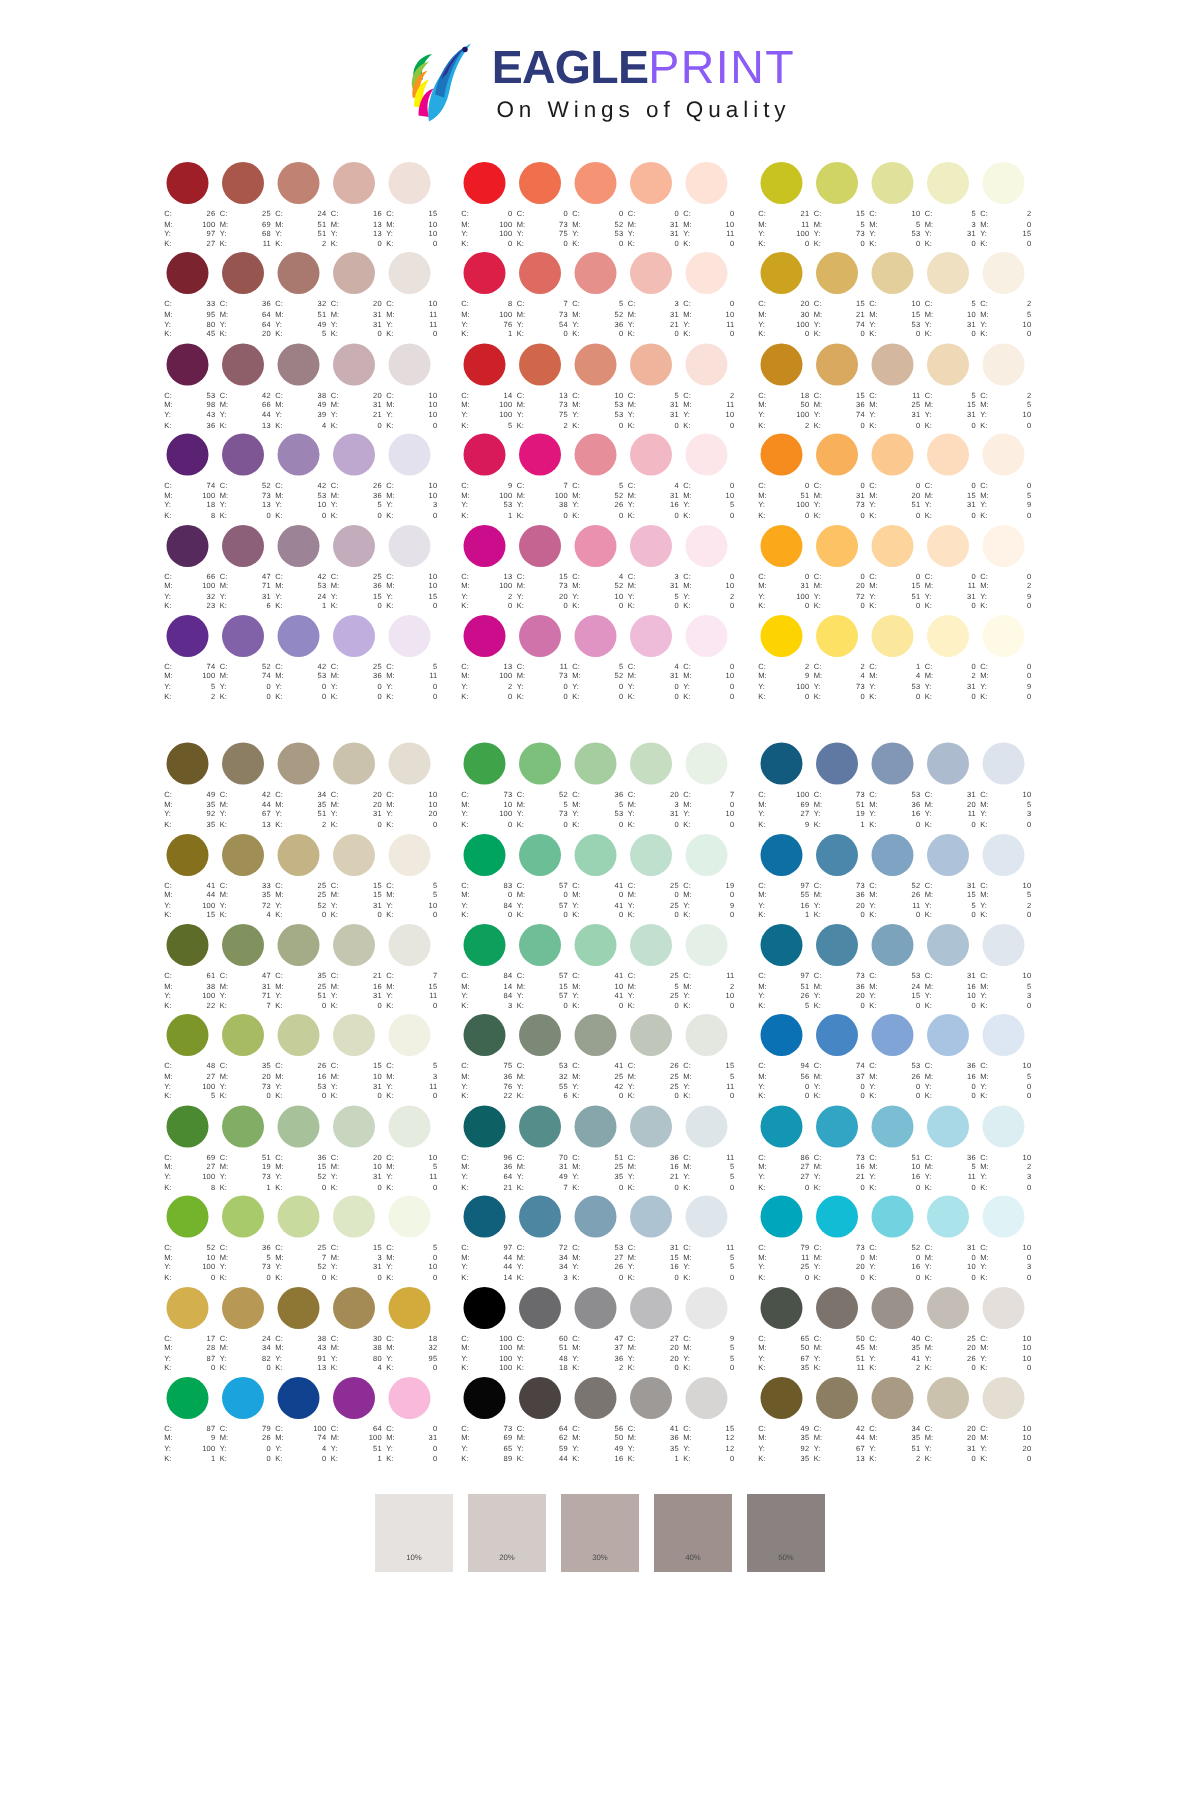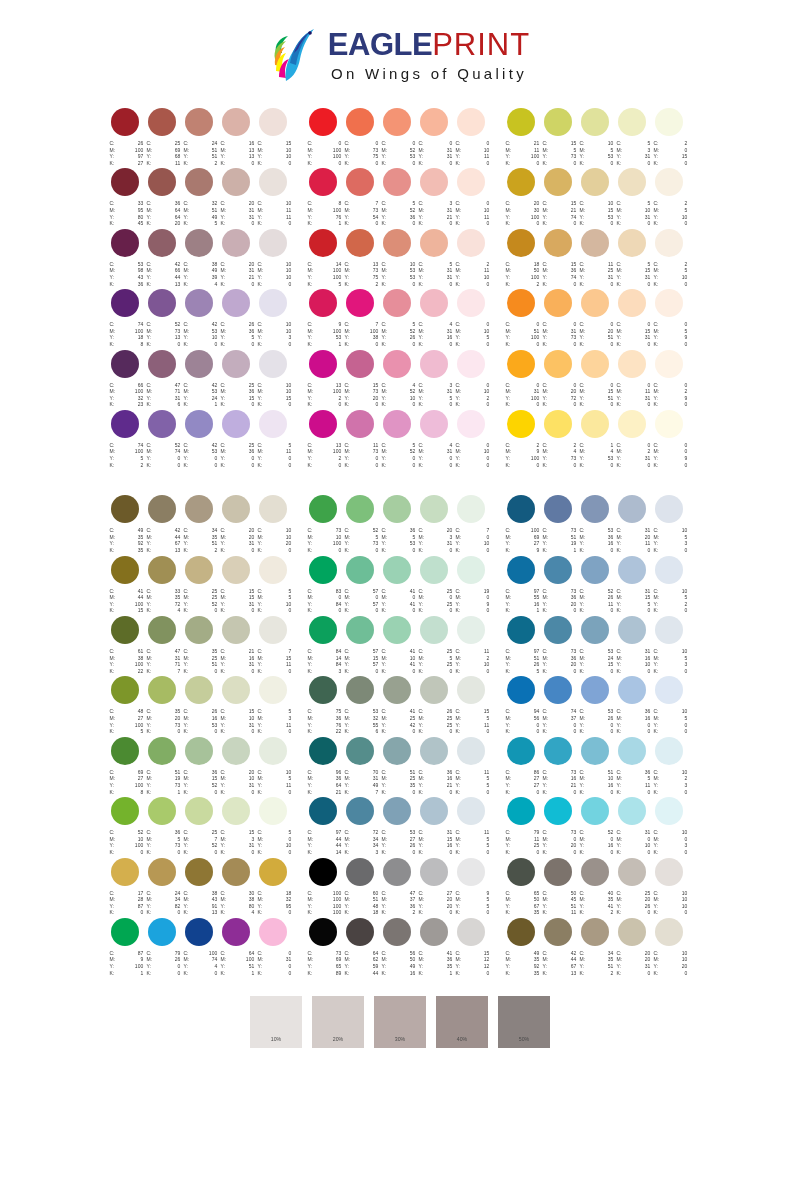--- a/index.html
+++ b/index.html
@@ -40,21 +40,21 @@
     line-height: 1;
     white-space: nowrap;
   }
   .logo-line1 .bold {
     font-weight: bold;
     color: #2e3a7a;
     letter-spacing: -0.5px;
   }
   .logo-line1 .light {
     font-weight: normal;
-    color: #b91c1c;
+    color: #8b5cf6;
     letter-spacing: 1px;
   }
   .logo-line2 {
     font-size: 15px;
     color: #1b1b1b;
     letter-spacing: 3.3px;
     margin-top: 5px;
     white-space: nowrap;
     text-align: center;
   }

